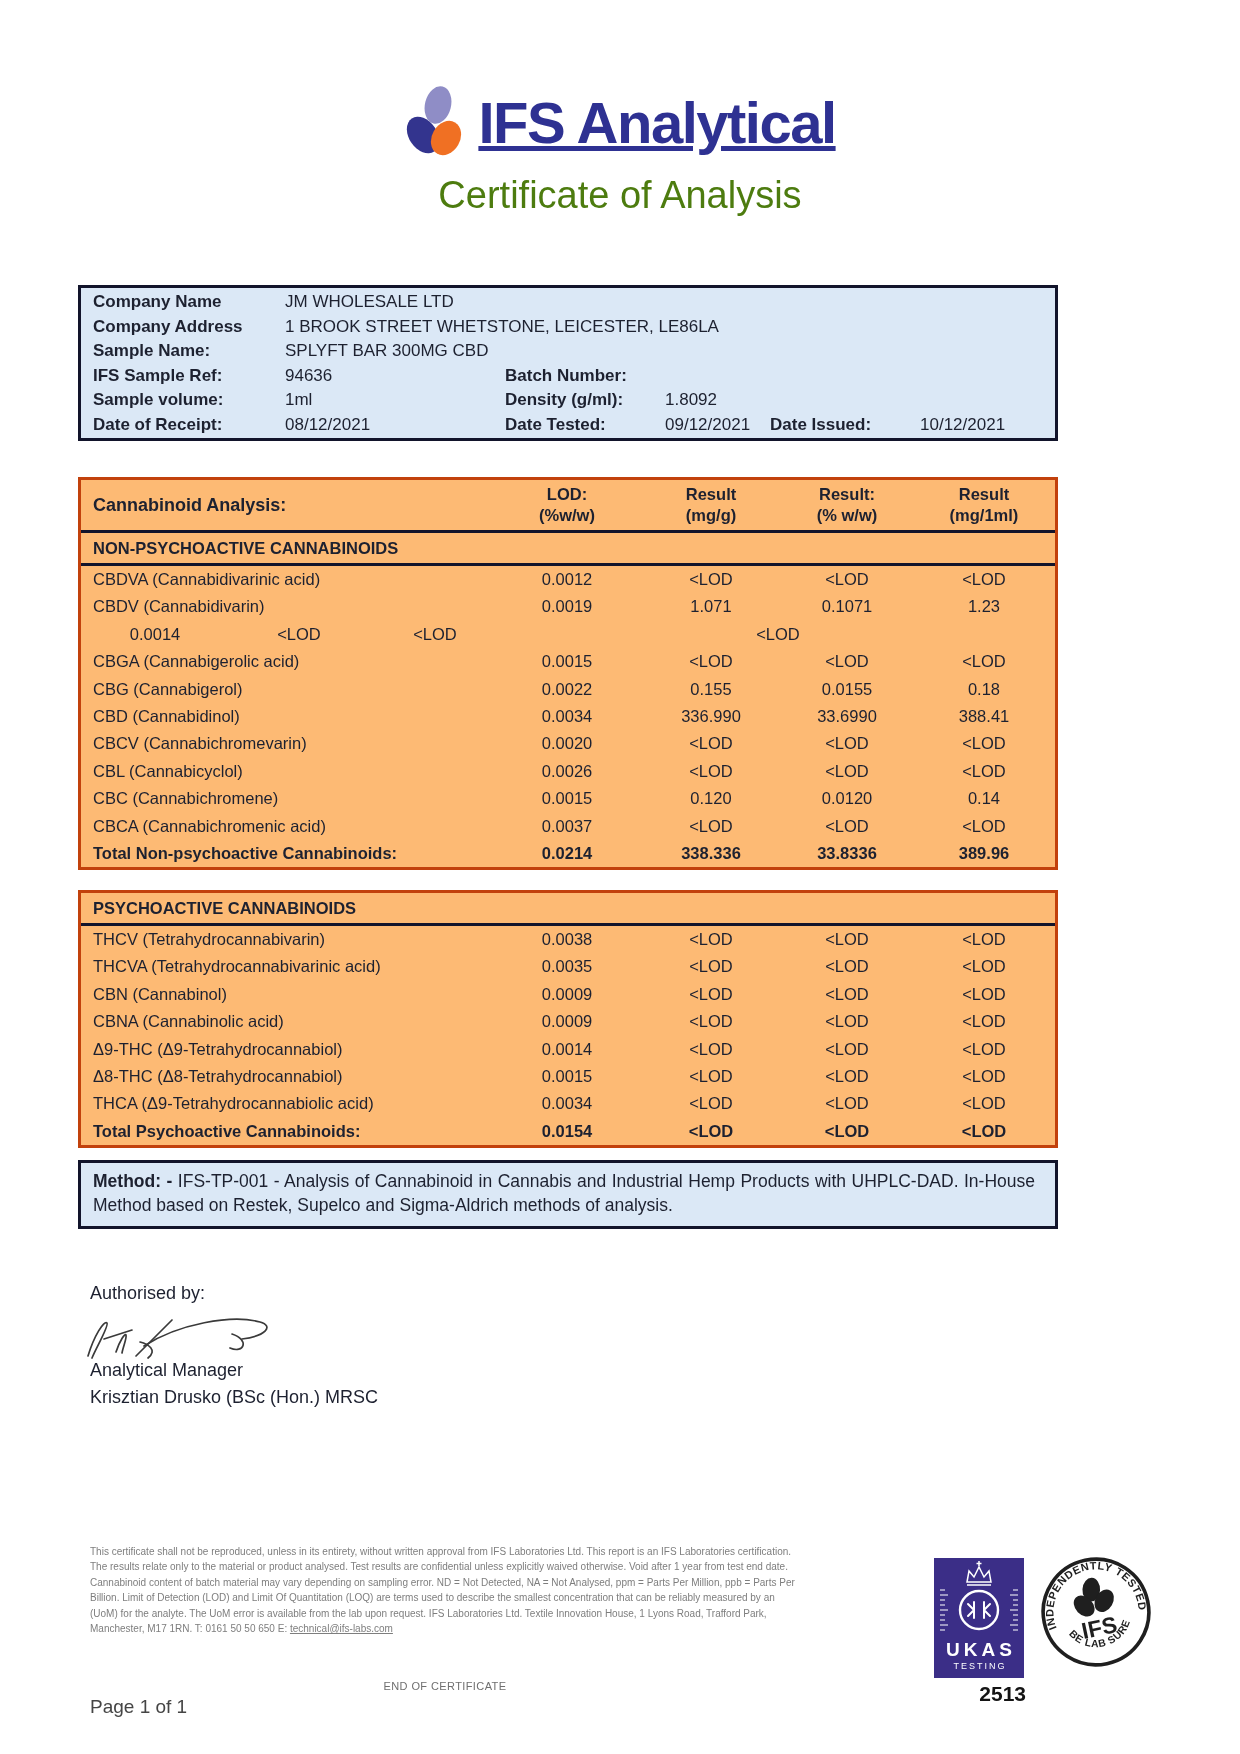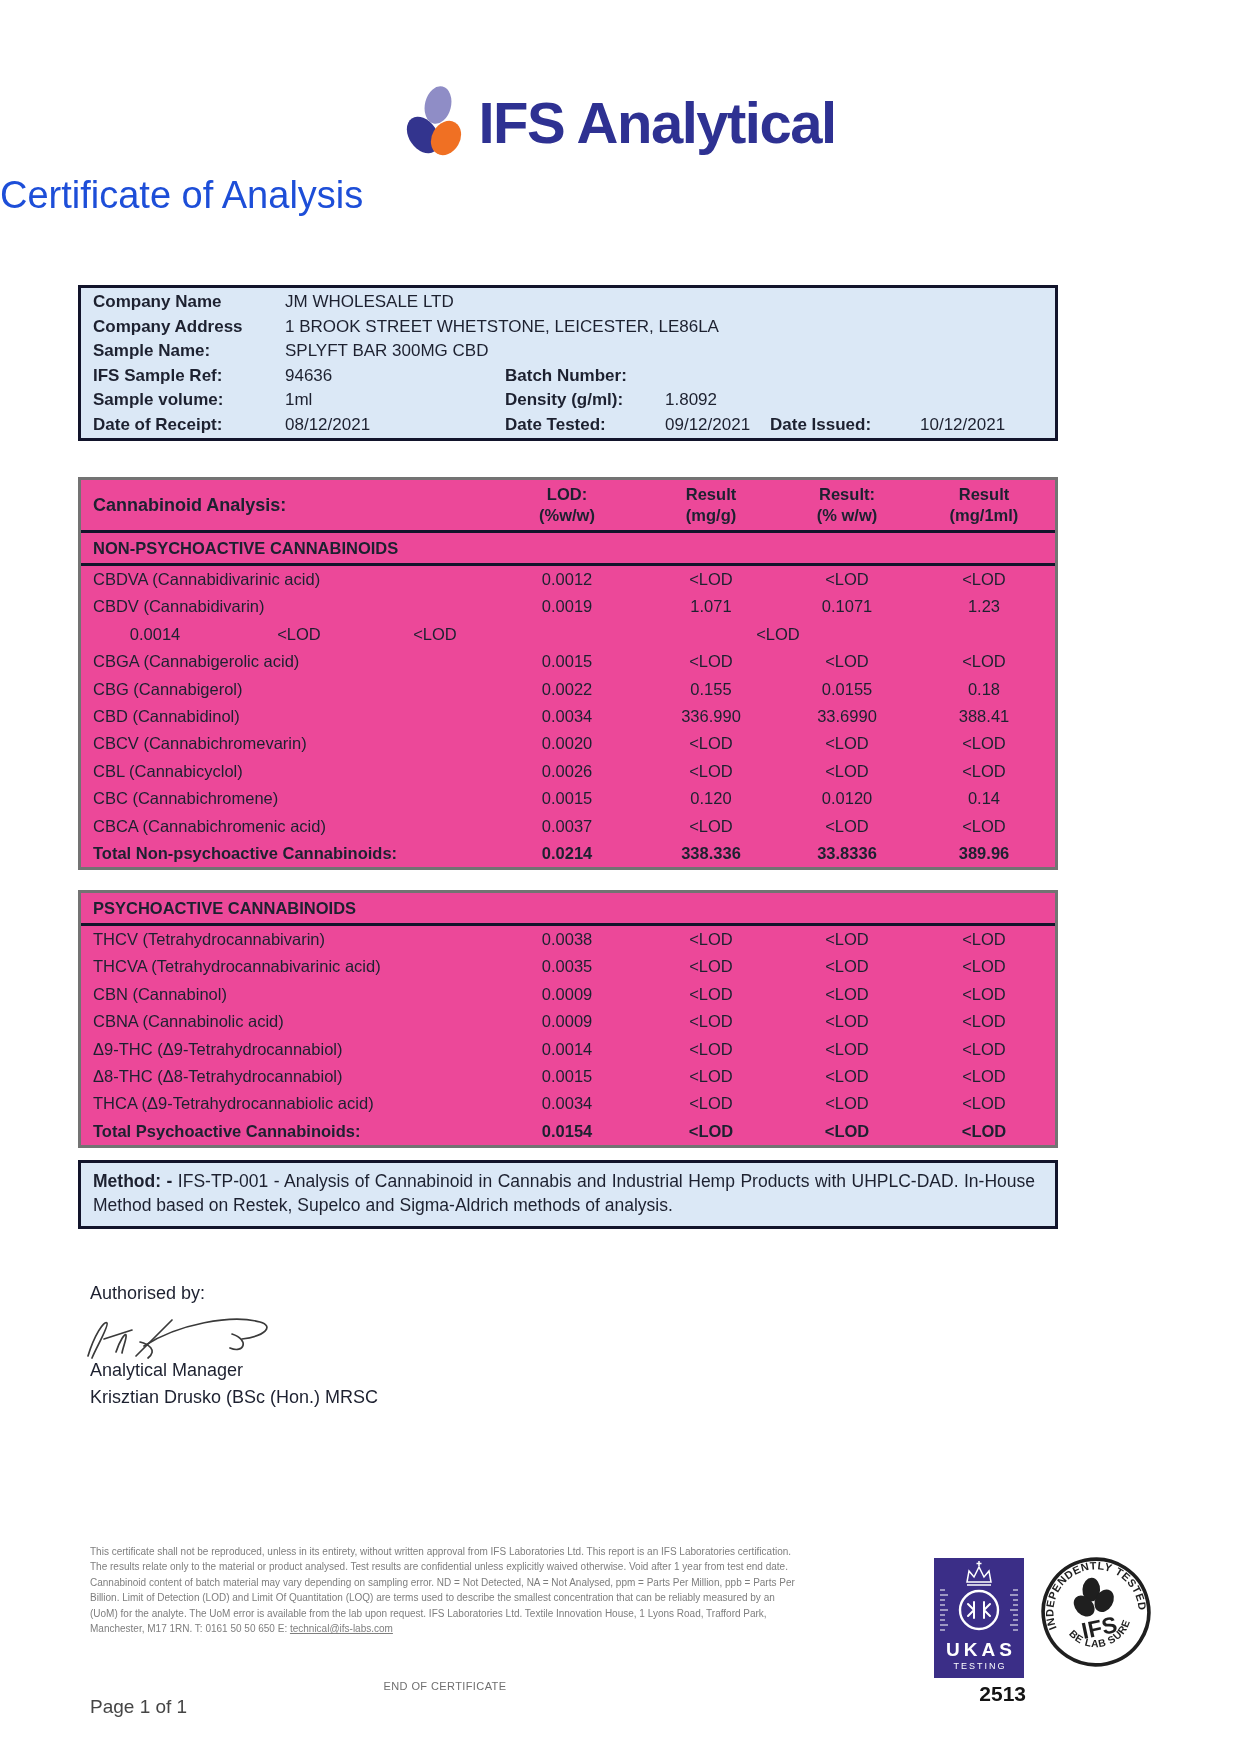--- a/index.html
+++ b/index.html
@@ -4,38 +4,38 @@
 <style>
   html,body { margin:0; padding:0; background:#ffffff; }
   .page {
     position:relative; width:1240px; height:1754px; margin:0 auto;
     background:#ffffff; font-family:"Liberation Sans", sans-serif;
     color:#1d2130; overflow:hidden;
   }
   
   .logo-row { position:absolute; top:84px; left:0; width:100%;
     display:flex; justify-content:center; align-items:center; gap:14px; }
-  .brand { font-size:58px; font-weight:700; color:#2e3192; letter-spacing:-1.5px; }
+  .brand { font-size:58px; font-weight:700; color:#2e3192; letter-spacing:-1.5px;text-decoration:underline; }
   .doc-title { position:absolute; top:174px; left:0; width:100%;
-    text-align:left; font-size:38px; color:#1d4ed8; }
+    text-align:center; font-size:38px; color:#4d7c0f; }
 
   
   .info-box { position:absolute; left:78px; top:249px; width:980px; height:156px;
     background:#dbe8f6; border:3px solid #12142b; box-sizing:border-box;
     font-size:17px; padding-top:4px;margin-top:36px; }
   .info-row { position:relative; height:24.5px; }
   .info-row span { position:absolute; white-space:nowrap; }
   .ilbl { font-weight:700; }
   .p-lbl  { left:12px; }  .p-val  { left:204px; }
   .p-lbl2 { left:424px; } .p-val2 { left:584px; }
   .p-lbl3 { left:689px; } .p-val3 { left:839px; }
 
   
-  .atable { position:absolute; left:78px; width:980px; background:#ec4899;
-    border:3px solid #737373; box-sizing:border-box; font-size:16.5px; }
+  .atable { position:absolute; left:78px; width:980px; background:#fdba74;
+    border:3px solid #c2410c; box-sizing:border-box; font-size:16.5px; }
   .t1 { top:477px; } .t2 { top:890px; }
   .thead { display:flex; align-items:center; height:50px; border-bottom:3px solid #12142b; }
   .thead .c0 { font-size:18px; font-weight:700; }
   .hcell { font-weight:700; text-align:center; line-height:21px; }
   .section-row { height:30px; line-height:30px; font-weight:700;
     padding-left:12px; border-bottom:3px solid #12142b; }
   .arow { display:flex; height:27.4px; line-height:27.4px; }
   .acell { box-sizing:border-box; }
   .c0 { width:412px; padding-left:12px; text-align:left; }
   .c1 { width:148px; text-align:center; }

